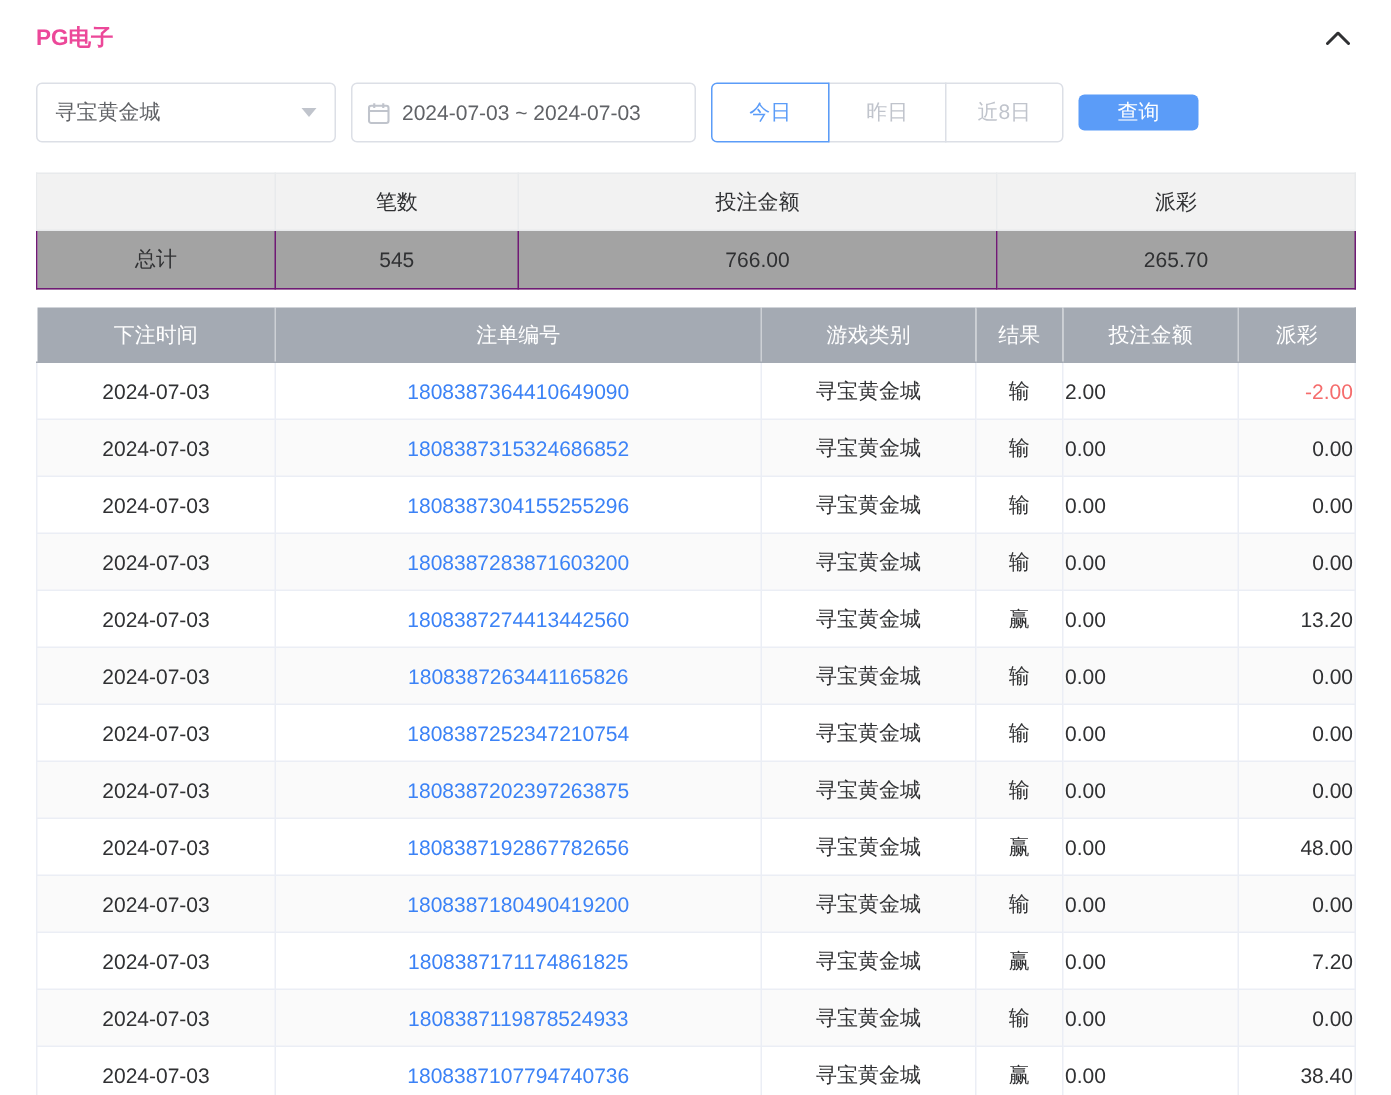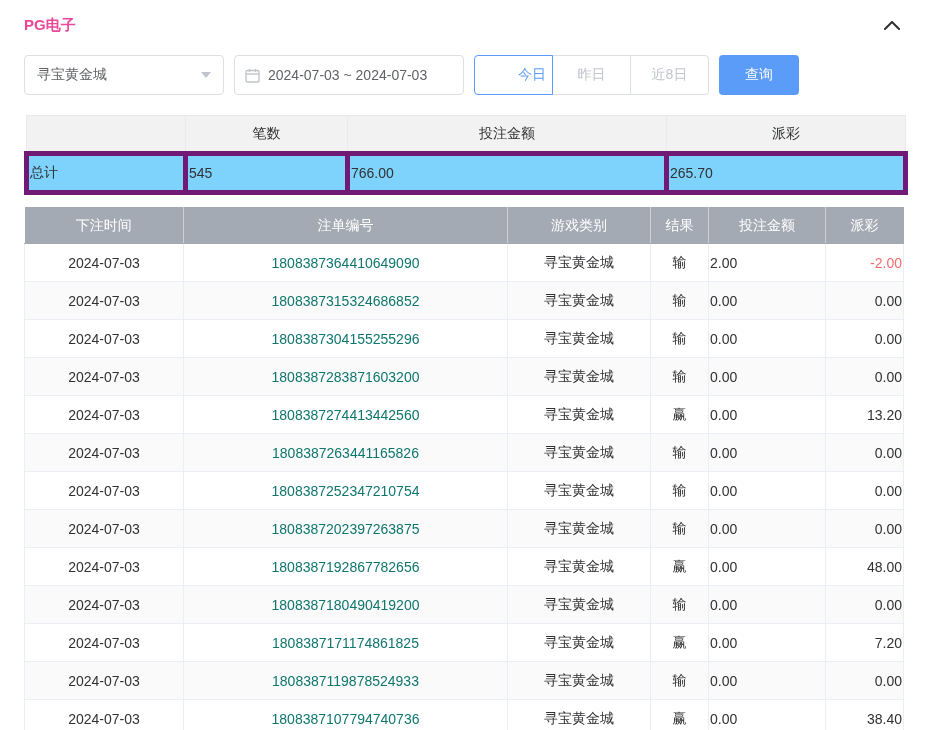--- a/index.html
+++ b/index.html
@@ -27,52 +27,52 @@
   .caret-down { width: 0; height: 0; border-left: 5px solid transparent; border-right: 5px solid transparent; border-top: 6px solid #c0c4cc; }
   .date-box {
     margin-left: 10px; width: 230px; height: 40px; border: 1px solid #dcdfe6; border-radius: 4px;
     display: flex; align-items: center; gap: 8px; padding: 0 10px; font-size: 14px; color: #606266; background: #fff; cursor: pointer;
   }
   .btn-group { margin-left: 10px; display: flex; }
   .quick-btn {
     width: 79px; height: 40px; border: 1px solid #dcdfe6; background: #fff;
     color: #c0c4cc; font-size: 14px; margin-left: -1px; cursor: pointer; position: relative;
   }
-  .quick-btn:first-child { border-radius: 4px 0 0 4px; margin-left: 0; text-align: right; }
+  .quick-btn:first-child { border-radius: 4px 0 0 4px; margin-left: 0; }
   .quick-btn:last-child { border-radius: 0 4px 4px 0; }
   .quick-btn.active { color: #5b9cf8; border-color: #5b9cf8; z-index: 1; }
   .search-btn {
-    margin-left: 10px; width: 80px; height: 40px; border: none; border-radius: 4px;
+    margin-left: 10px; width: 80px; height: 24px; border: none; border-radius: 4px;
     background: #5b9cf8; color: #fff; font-size: 14px; cursor: pointer;
   }
 
   
   table { border-collapse: collapse; table-layout: fixed; width: 879px; font-size: 14px; }
   .summary-table { margin-top: 20px; }
   .summary-table th {
     background: #f2f2f2; height: 38px; font-weight: normal; color: #303133;
     border: 1px solid #e8eaec; text-align: center;
   }
   .summary-table td {
-    height: 39px; color: #303133; border: 5px solid #701a75; background: #7dd3fc;
+    height: 39px; color: #303133; border: 1px solid #701a75; text-align: center; background: #a3a3a3;
   }
 
   
   .bet-table { margin-top: 12px; }
   .bet-table thead th {
     background: #a4aab3; color: #ffffff; font-weight: normal; height: 36px;
     border-right: 1px solid rgba(255,255,255,0.45); border-top: 1px solid #a4aab3; border-bottom: 1px solid #a4aab3;
     text-align: center; font-size: 14px; margin-top: 26px;
   }
   .bet-table thead th:last-child { border-right: 1px solid #a4aab3; }
   .bet-table td {
     height: 38px; border: 1px solid #ebeef5; text-align: center; color: #303133; background: #fff;
   }
   .bet-table tr.striped td { background: #fafafa; }
-  .bet-table td.cell-bet-id { color: #0f766e; text-align: center; }
+  .bet-table td.cell-bet-id { color: #3b82f6; text-align: center; }
   .bet-table td.cell-amount { text-align: left; padding-right: 30px; }
   .bet-table td.cell-payout { text-align: right; }
   .bet-table td.neg { color: #f56c6c; }
 </style>
 </head>
 <body>
 
 <div class="page">
 
   <div class="title-row">

